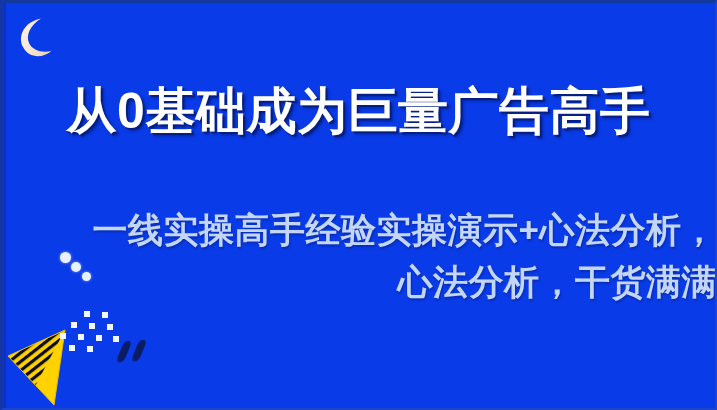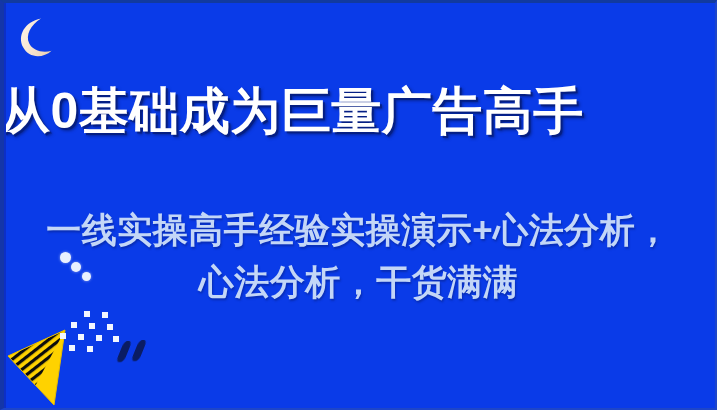--- a/index.html
+++ b/index.html
@@ -48,41 +48,42 @@
     height: 44px;
     z-index: 10;
   }
 
   
   .title {
     position: absolute;
     left: 0;
     top: 80px;
     width: 717px;
+    text-align: center;
     color: #FFFFFF;
     font-size: 50px;
     line-height: 62px;
     font-weight: 700;
     letter-spacing: 0.5px;
     white-space: nowrap;
     text-shadow:
        2px 2px 0 rgba(6,28,120,0.75),
        3px 3px 3px rgba(4,20,90,0.55);
     z-index: 20;
     font-stretch: condensed;
     transform: scaleX(1.0);
   }
 
   
   .subtitle {
     position: absolute;
     left: 0;
     top: 204px;
     width: 717px;
-    text-align: center;
+    text-align: right;
     color: #C3D6F7;
     font-size: 35px;
     line-height: 52px;
     font-weight: 700;
     letter-spacing: 0.5px;
     text-shadow: 1px 2px 2px rgba(6,28,120,0.45);
     z-index: 20;
   }
   .subtitle .line {
     display: block;

